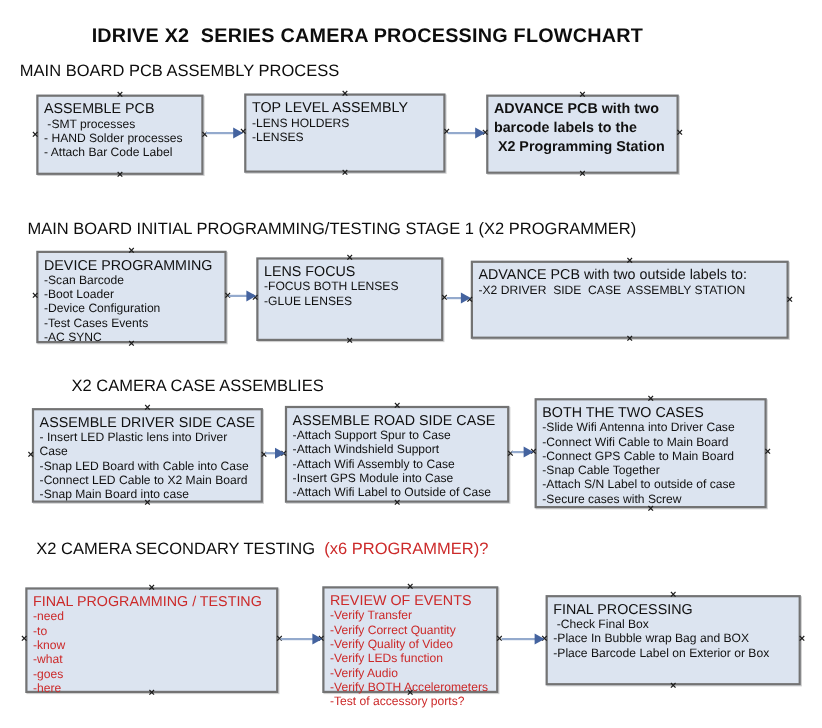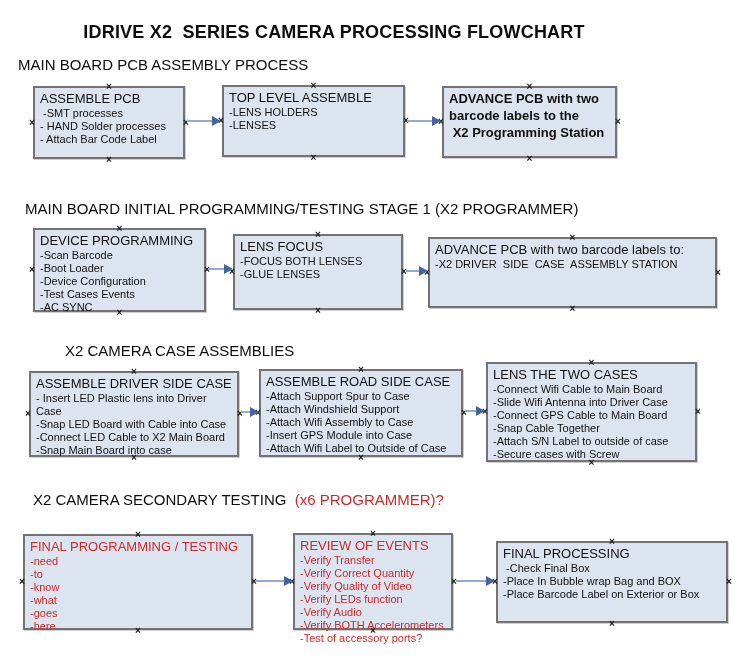--- a/index.html
+++ b/index.html
@@ -48,21 +48,21 @@
     <div class="it"> -SMT processes</div>
     <div class="it">- HAND Solder processes</div>
     <div class="it">- Attach Bar Code Label</div>
   </div>
 
   <div class="fbox" style="left:222px;top:85px;width:183px;height:72px;">
     <span class="h ht">×</span>
     <span class="h hb">×</span>
     <span class="h hl">×</span>
     <span class="h hr">×</span>
-    <div class="bt">TOP LEVEL ASSEMBLE</div>
+    <div class="bt">TOP LEVEL ASSEMBLY</div>
     <div class="it">-LENS HOLDERS</div>
     <div class="it">-LENSES</div>
   </div>
 
   <div class="fbox allbold" style="left:442px;top:86px;width:175px;height:72px;">
     <span class="h ht">×</span>
     <span class="h hb">×</span>
     <span class="h hl">×</span>
     <span class="h hr">×</span>
     <div class="it">ADVANCE PCB with two</div>
@@ -96,21 +96,21 @@
     <div class="bt">LENS FOCUS</div>
     <div class="it">-FOCUS BOTH LENSES</div>
     <div class="it">-GLUE LENSES</div>
   </div>
 
   <div class="fbox" style="left:428px;top:237px;width:289px;height:71px;">
     <span class="h ht">×</span>
     <span class="h hb">×</span>
     <span class="h hl">×</span>
     <span class="h hr">×</span>
-    <div class="bt">ADVANCE PCB with two barcode labels to:</div>
+    <div class="bt">ADVANCE PCB with two outside labels to:</div>
     <div class="it">-X2 DRIVER  SIDE  CASE  ASSEMBLY STATION</div>
   </div>
 
   <div class="arrow" style="left:208px;top:268px;width:23px;"></div>
   <div class="arrow" style="left:406px;top:270px;width:20px;"></div>
 
   <div class="sec-header" style="left:33px;top:342px;margin-left:32px;">X2 CAMERA CASE ASSEMBLIES</div>
 
   <div class="fbox" style="left:29px;top:371px;width:210px;height:86px;">
     <span class="h ht">×</span>
@@ -135,23 +135,23 @@
     <div class="it">-Attach Wifi Assembly to Case</div>
     <div class="it">-Insert GPS Module into Case</div>
     <div class="it">-Attach Wifi Label to Outside of Case</div>
   </div>
 
   <div class="fbox" style="left:486px;top:362px;width:211px;height:100px;">
     <span class="h ht">×</span>
     <span class="h hb">×</span>
     <span class="h hl">×</span>
     <span class="h hr">×</span>
-    <div class="bt">LENS THE TWO CASES</div>
+    <div class="bt">BOTH THE TWO CASES</div>
+    <div class="it">-Slide Wifi Antenna into Driver Case</div>
     <div class="it">-Connect Wifi Cable to Main Board</div>
-    <div class="it">-Slide Wifi Antenna into Driver Case</div>
     <div class="it">-Connect GPS Cable to Main Board</div>
     <div class="it">-Snap Cable Together</div>
     <div class="it">-Attach S/N Label to outside of case</div>
     <div class="it">-Secure cases with Screw</div>
   </div>
 
   <div class="arrow" style="left:241px;top:411px;width:16px;"></div>
   <div class="arrow" style="left:465px;top:410px;width:18px;"></div>
 
   <div class="sec-header" style="left:33px;top:491px;"><span>X2 CAMERA SECONDARY TESTING  </span><span class="red">(x6 PROGRAMMER)?</span></div>

